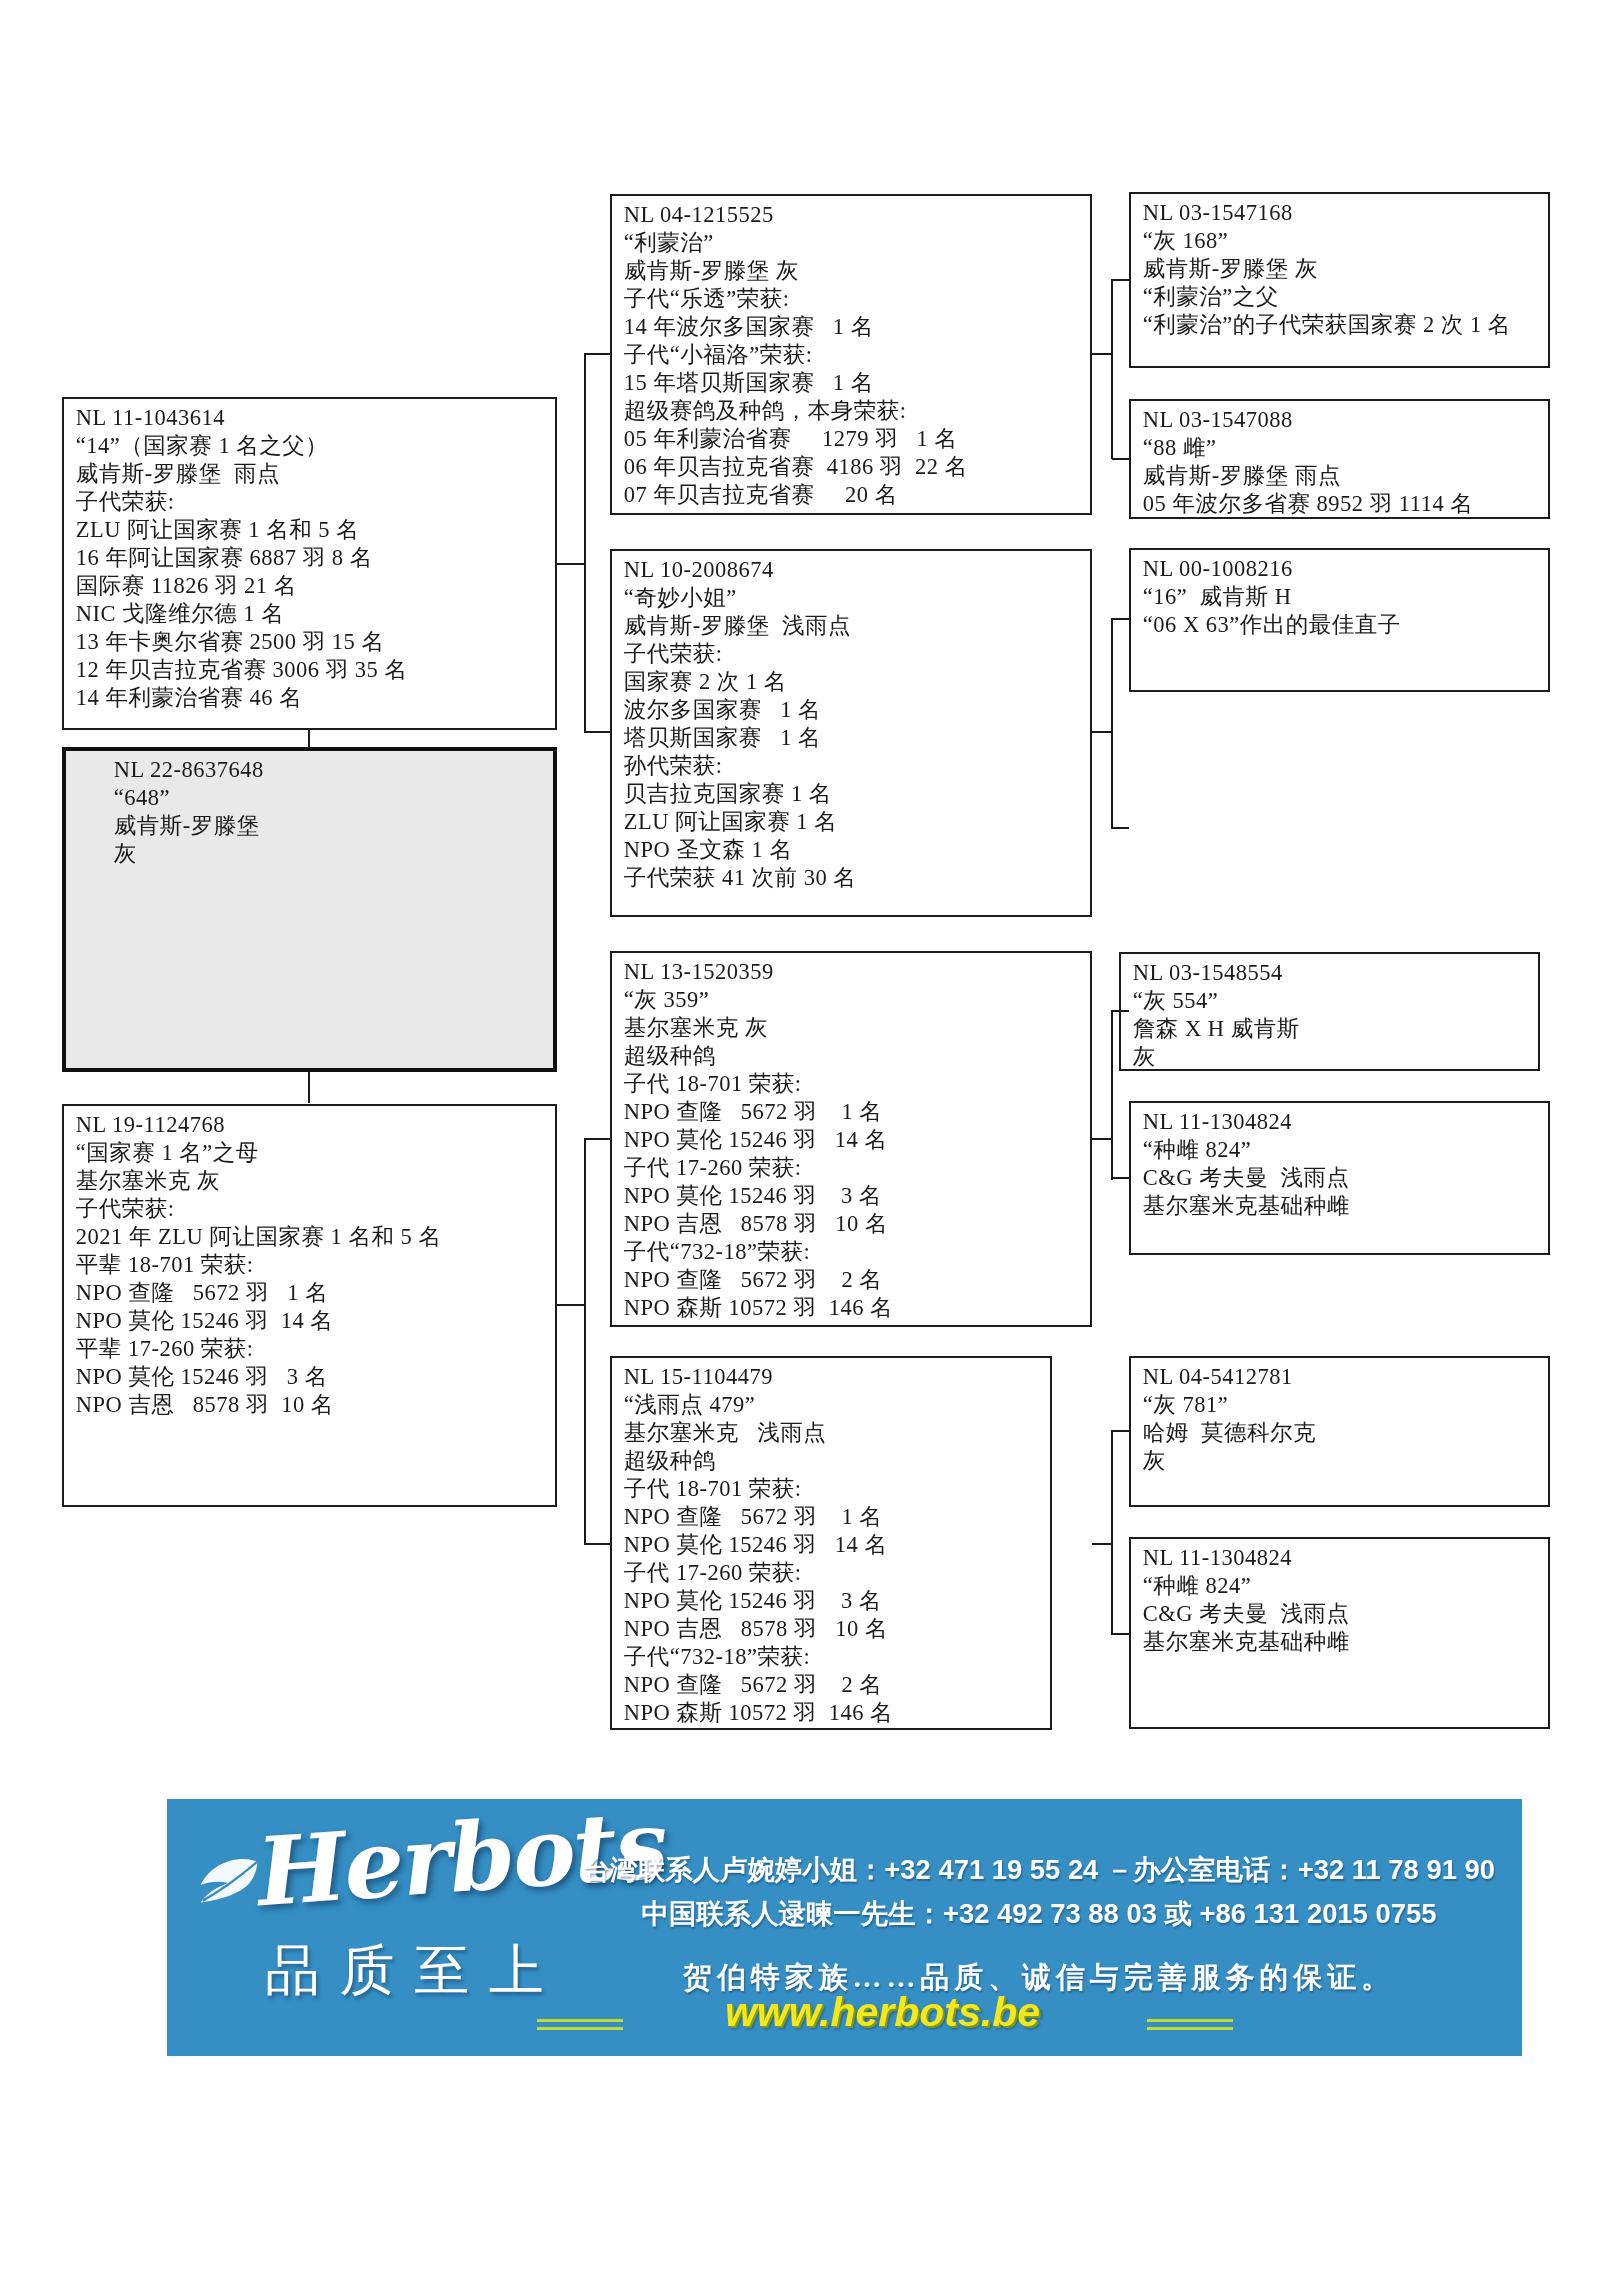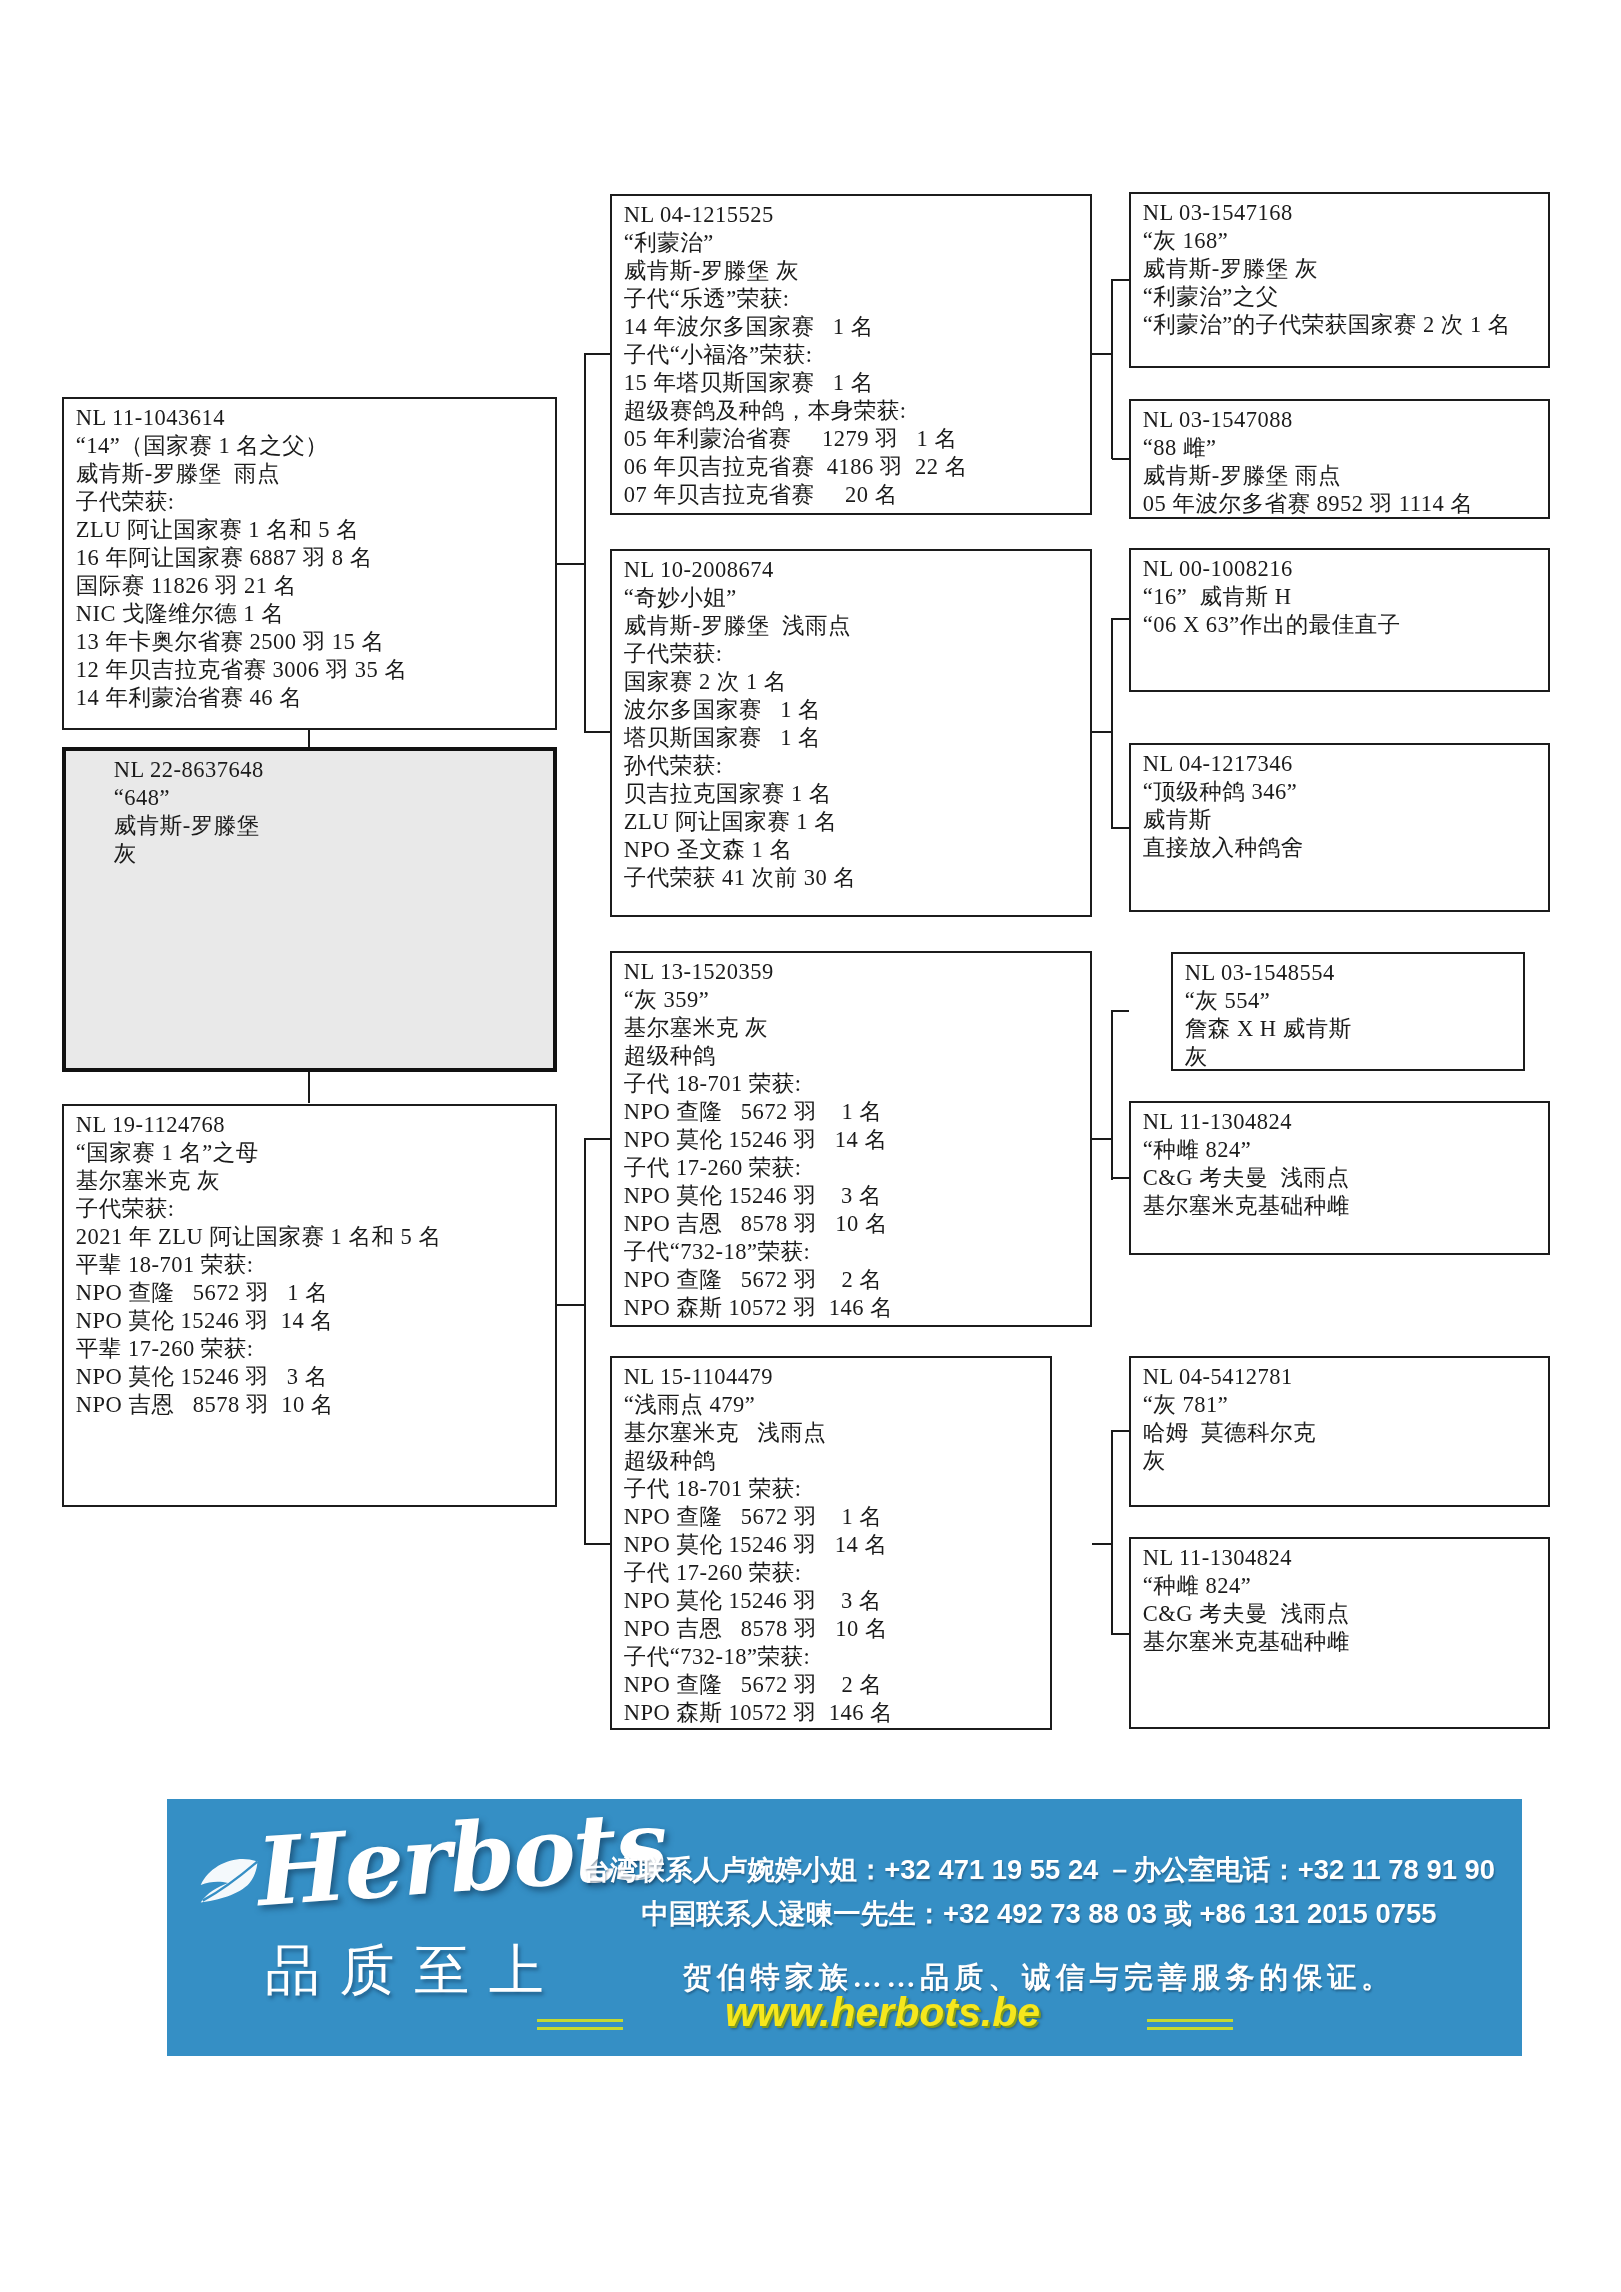--- a/index.html
+++ b/index.html
@@ -191,28 +191,22 @@
 威肯斯-罗滕堡 雨点
 05 年波尔多省赛 8952 羽 1114 名</div>
   </div>
 
   <div class="pbox" style="left:1129px;top:548px;width:421px;height:144px;">
     <div class="boxtext">NL 00-1008216
 “16”  威肯斯 H
 “06 X 63”作出的最佳直子</div>
   </div>
 
-  <div class="pbox" style="left:1129px;top:743px;width:421px;height:169px;">
-    <div class="boxtext">NL 04-1217346
-“顶级种鸽 346”
-威肯斯
-直接放入种鸽舍</div>
-  </div>
-
-  <div class="pbox" style="left:1171px;top:952px;width:354px;height:119px;">
+
+  <div class="pbox" style="left:1119px;top:952px;width:421px;height:119px;">
     <div class="boxtext">NL 03-1548554
 “灰 554”
 詹森 X H 威肯斯
 灰</div>
   </div>
 
   <div class="pbox" style="left:1129px;top:1101px;width:421px;height:154px;">
     <div class="boxtext">NL 11-1304824
 “种雌 824”
 C&amp;G 考夫曼  浅雨点

